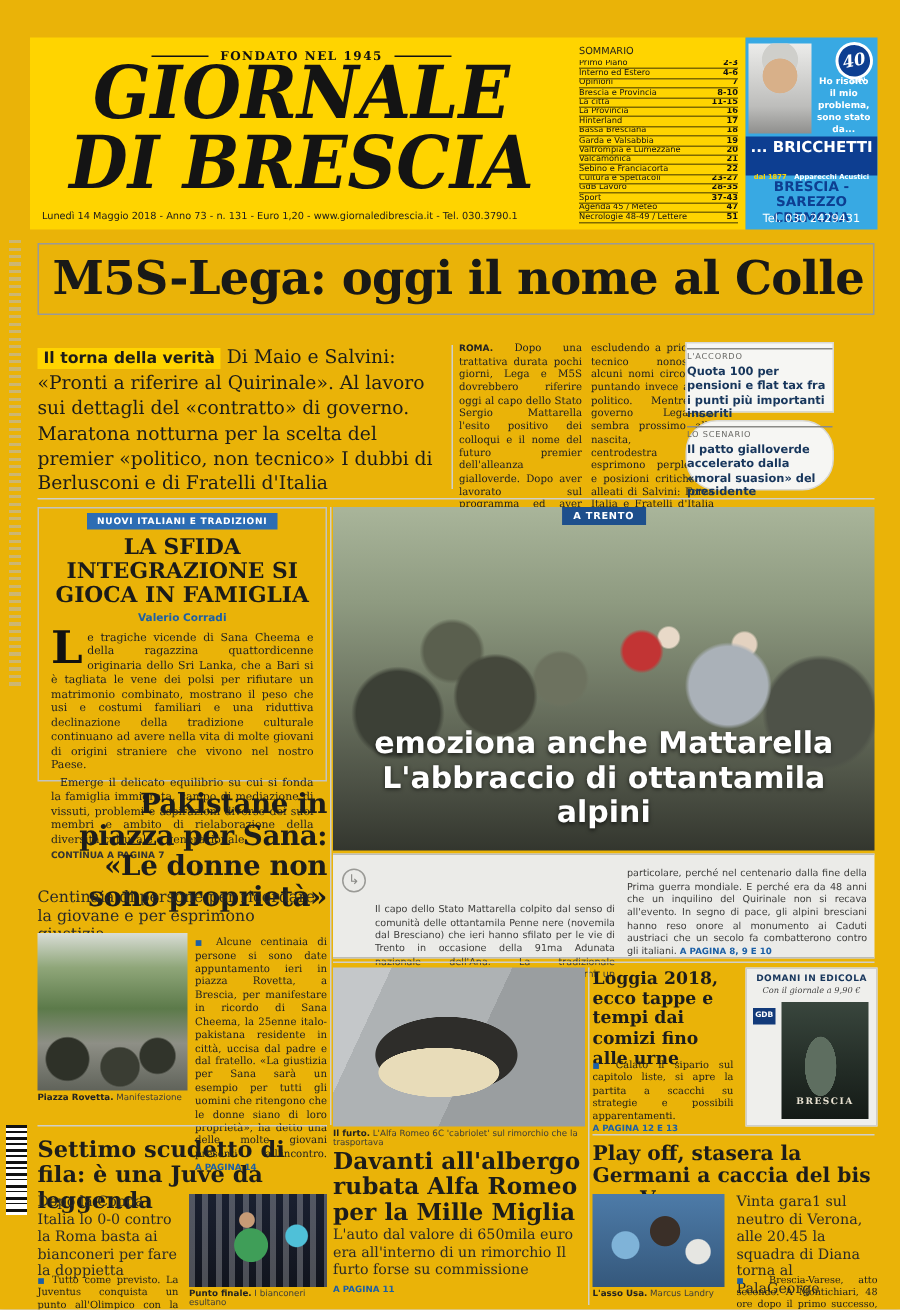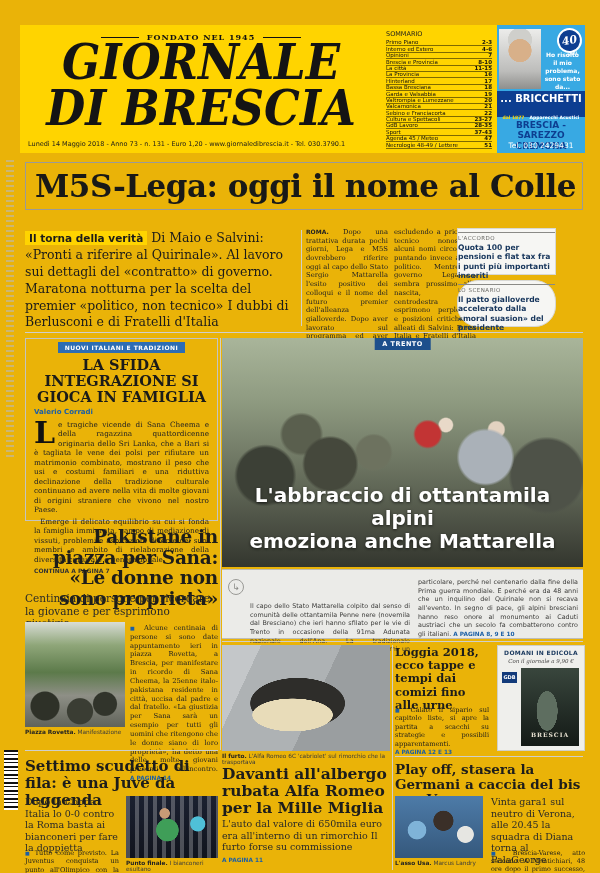--- a/index.html
+++ b/index.html
@@ -83,21 +83,21 @@
              padding:3px 0; font-family:"DejaVu Sans",sans-serif; }
   .sidebox .lbl { font-size:5.5px; color:#6a6a66; letter-spacing:.5px; border-top:1px solid #8a8a86;
                   padding-top:2px; margin-bottom:2px; }
   .sidebox .txt { font-size:7.6px; font-weight:bold; color:#17365c; line-height:1.25; }
 
   
   .edit-box { left:25px; top:338px; width:193px; height:183px; border:1px solid #c4c4c0; padding:4px 8px; }
   .edit-badge { display:block; margin:-1px auto 4px auto; width:max-content; background:#2d6db4;
                 color:#fff; font:bold 6px "DejaVu Sans",sans-serif; letter-spacing:.5px; padding:2px 7px; }
   .edit-hl { text-align:center; font:bold 14.5px "DejaVu Serif",serif; line-height:1.1; color:#1b1b19; }
-  .edit-by { text-align:left; font:bold 7px "DejaVu Sans",sans-serif; color:#1b5fa6; margin:3px 0 4px; }
+  .edit-by { text-align:center; font:bold 7px "DejaVu Sans",sans-serif; color:#1b5fa6; margin:3px 0 4px; }
   .edit-body { font-size:7.3px; line-height:1.3; text-align:justify; color:#222; }
   .dropcap { float:left; font:bold 30px/26px "DejaVu Serif",serif; padding-right:3px; color:#111; }
   .continua { font:bold 6px "DejaVu Sans",sans-serif; color:#333; margin-top:3px; }
 
   
   .photo-main { left:222px; top:338px; width:361px; height:229px;
       background:
         radial-gradient(circle at 57% 42%, #c23434 0 5%, transparent 6%),
         radial-gradient(circle at 62% 38%, #e8d9c8 0 2.5%, transparent 3%),
         radial-gradient(circle at 73% 52%, #aab1b8 0 9%, transparent 10%),
@@ -331,22 +331,22 @@
     <div class="edit-body">
       <span class="dropcap">L</span><span>e tragiche vicende di Sana Cheema e della ragazzina quattordicenne originaria dello Sri Lanka, che a Bari si è tagliata le vene dei polsi per rifiutare un matrimonio combinato, mostrano il peso che usi e costumi familiari e una riduttiva declinazione della tradizione culturale continuano ad avere nella vita di molte giovani di origini straniere che vivono nel nostro Paese.</span>
     </div>
     <div class="edit-body" style="margin-top:2px; text-indent:6px;">Emerge il delicato equilibrio su cui si fonda la famiglia immigrata, campo di mediazione di vissuti, problemi e aspirazioni diverse dei suoi membri e ambito di rielaborazione della diversità culturale e generazionale.</div>
     <div class="continua">CONTINUA A PAGINA 7</div>
   </div>
 
   <div class="abs photo-main">
     <span class="trento">A TRENTO</span>
     <div class="overlay-cap">
+      <div>emoziona anche Mattarella</div>
       <div>L'abbraccio di ottantamila alpini</div>
-      <div>emoziona anche Mattarella</div>
     </div>
   </div>
 
   <div class="abs capstrip">
     <div class="cap-icon">↳</div>
     <div class="capcol k1">Il capo dello Stato Mattarella colpito dal senso di comunità delle ottantamila Penne nere (novemila dal Bresciano) che ieri hanno sfilato per le vie di Trento in occasione della 91ma Adunata nazionale dell'Ana. La tradizionale manifestazione ha assunto in questi giorni un significato</div>
     <div class="capcol k2">
       <span>particolare, perché nel centenario dalla fine della Prima guerra mondiale. E perché era da 48 anni che un inquilino del Quirinale non si recava all'evento. In segno di pace, gli alpini bresciani hanno reso onore al monumento ai Caduti austriaci che un secolo fa combatterono contro gli italiani. </span><span class="pageref">A PAGINA 8, 9 E 10</span>
     </div>
   </div>

